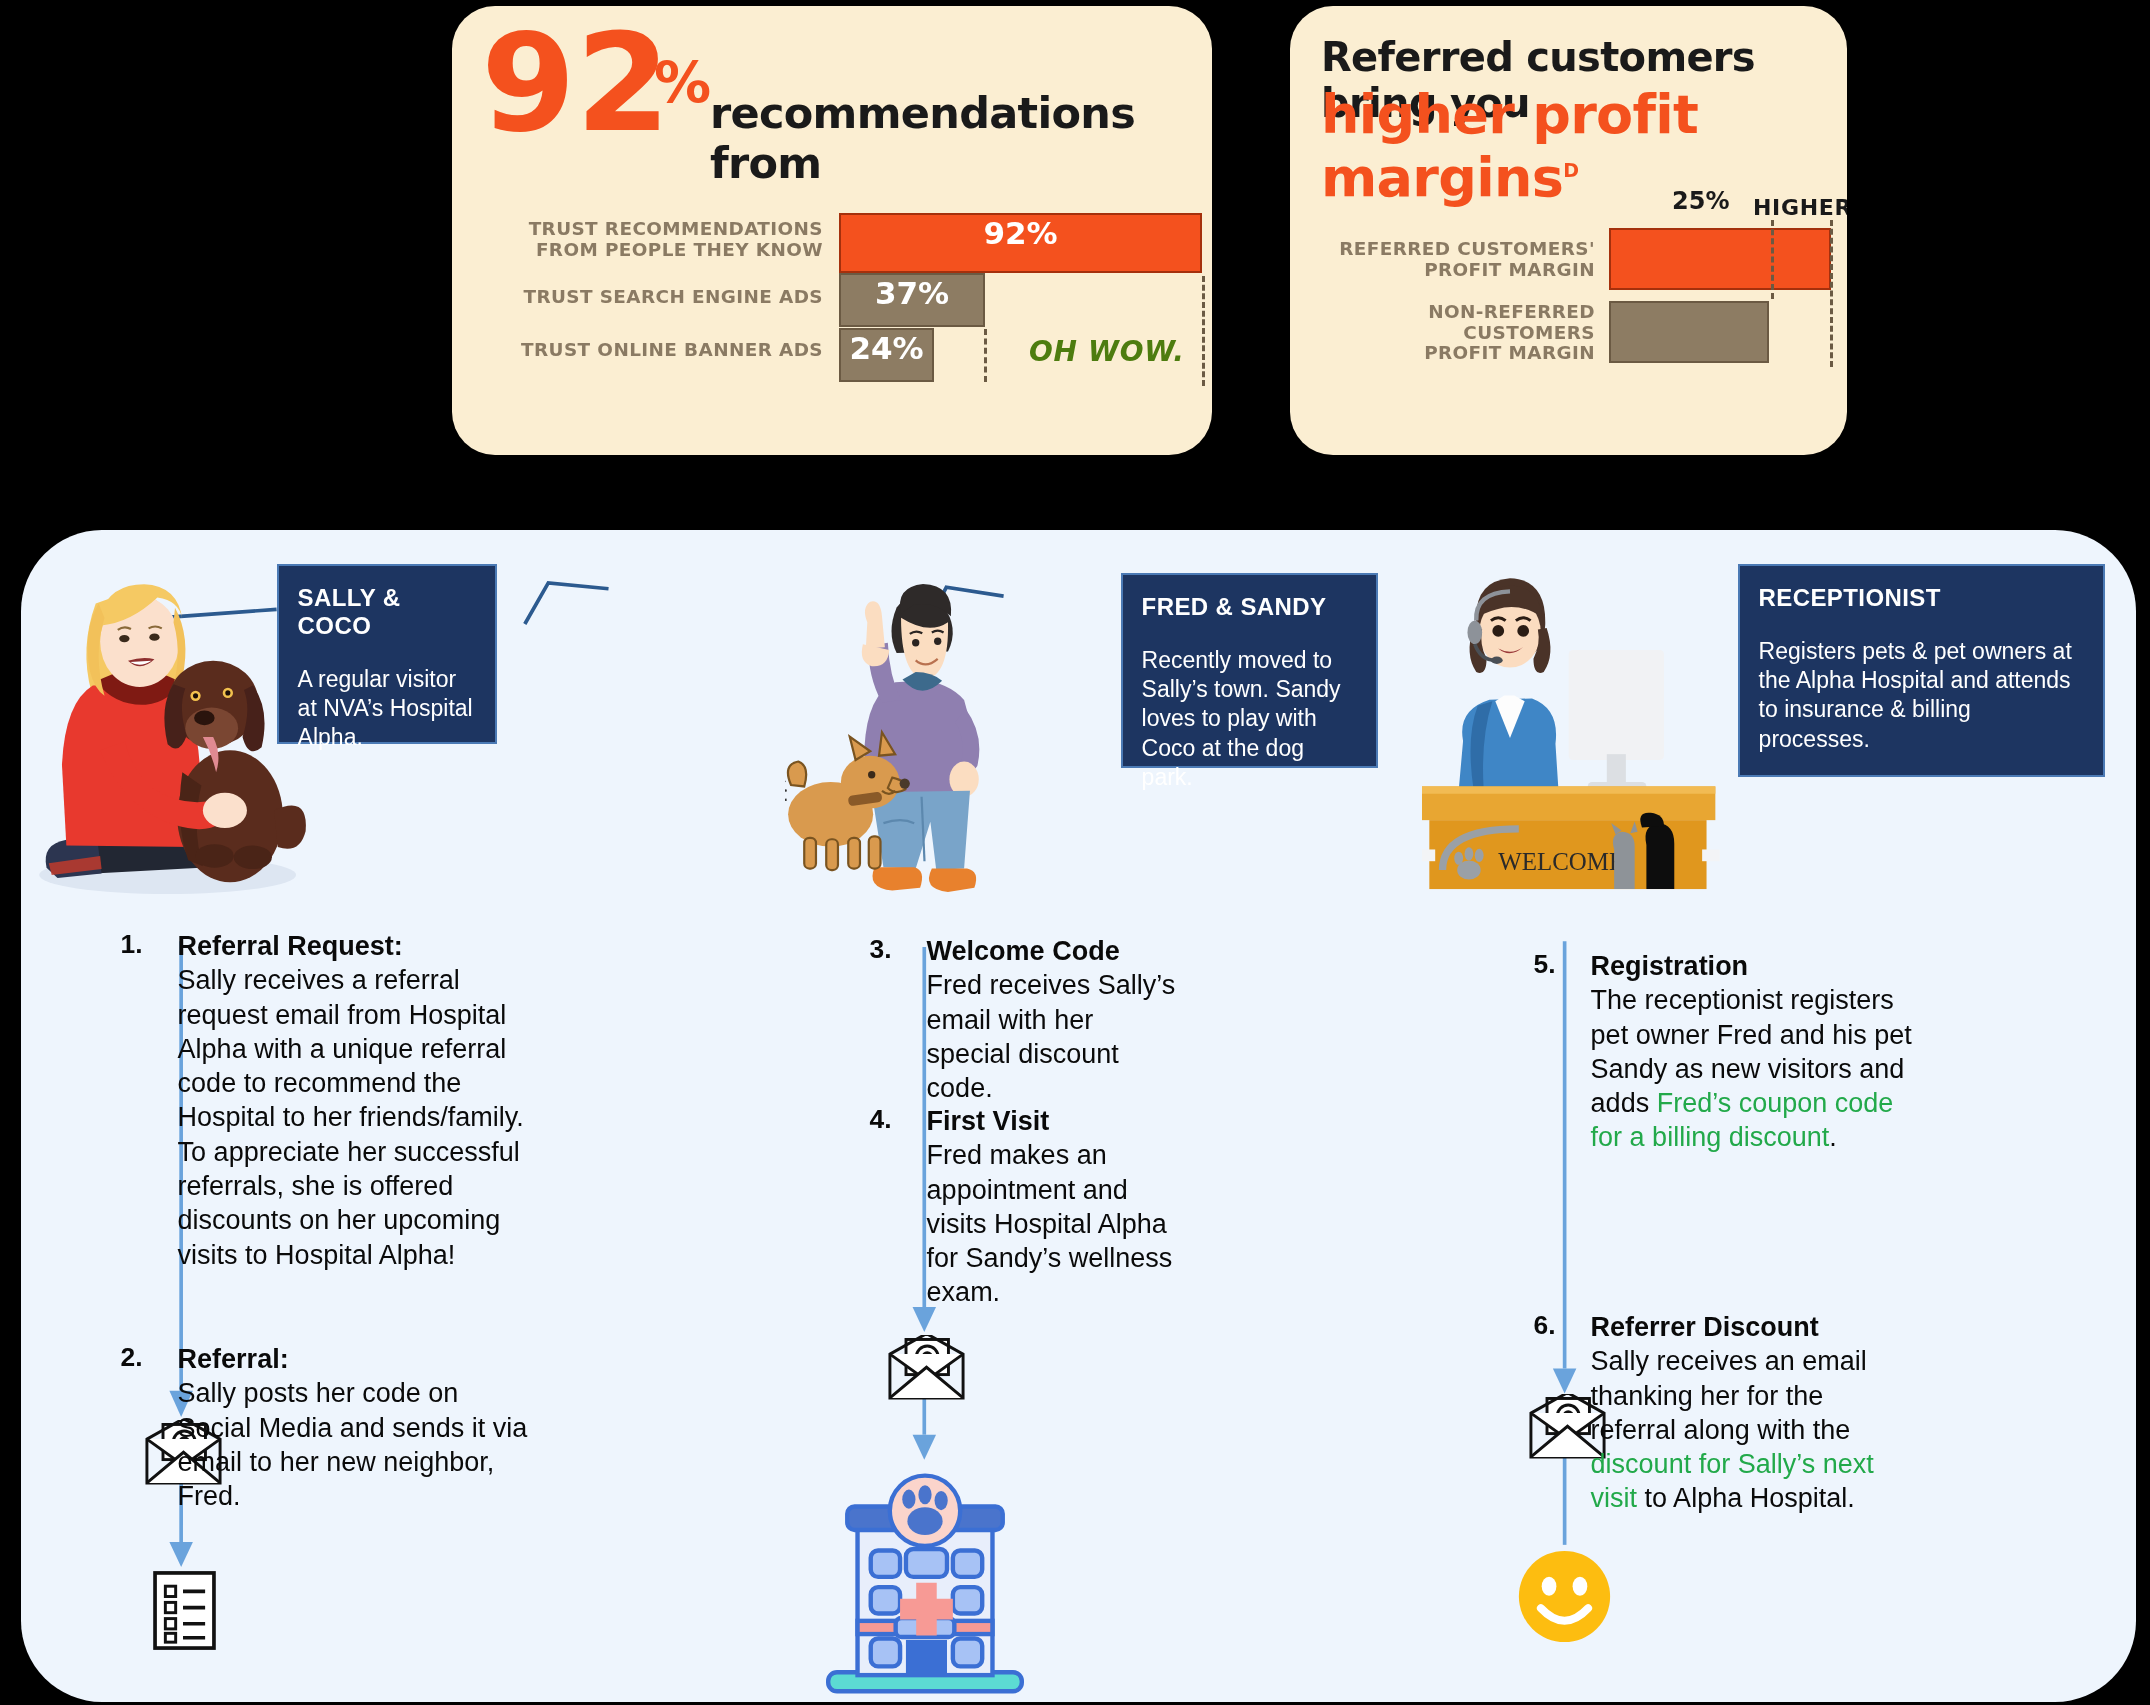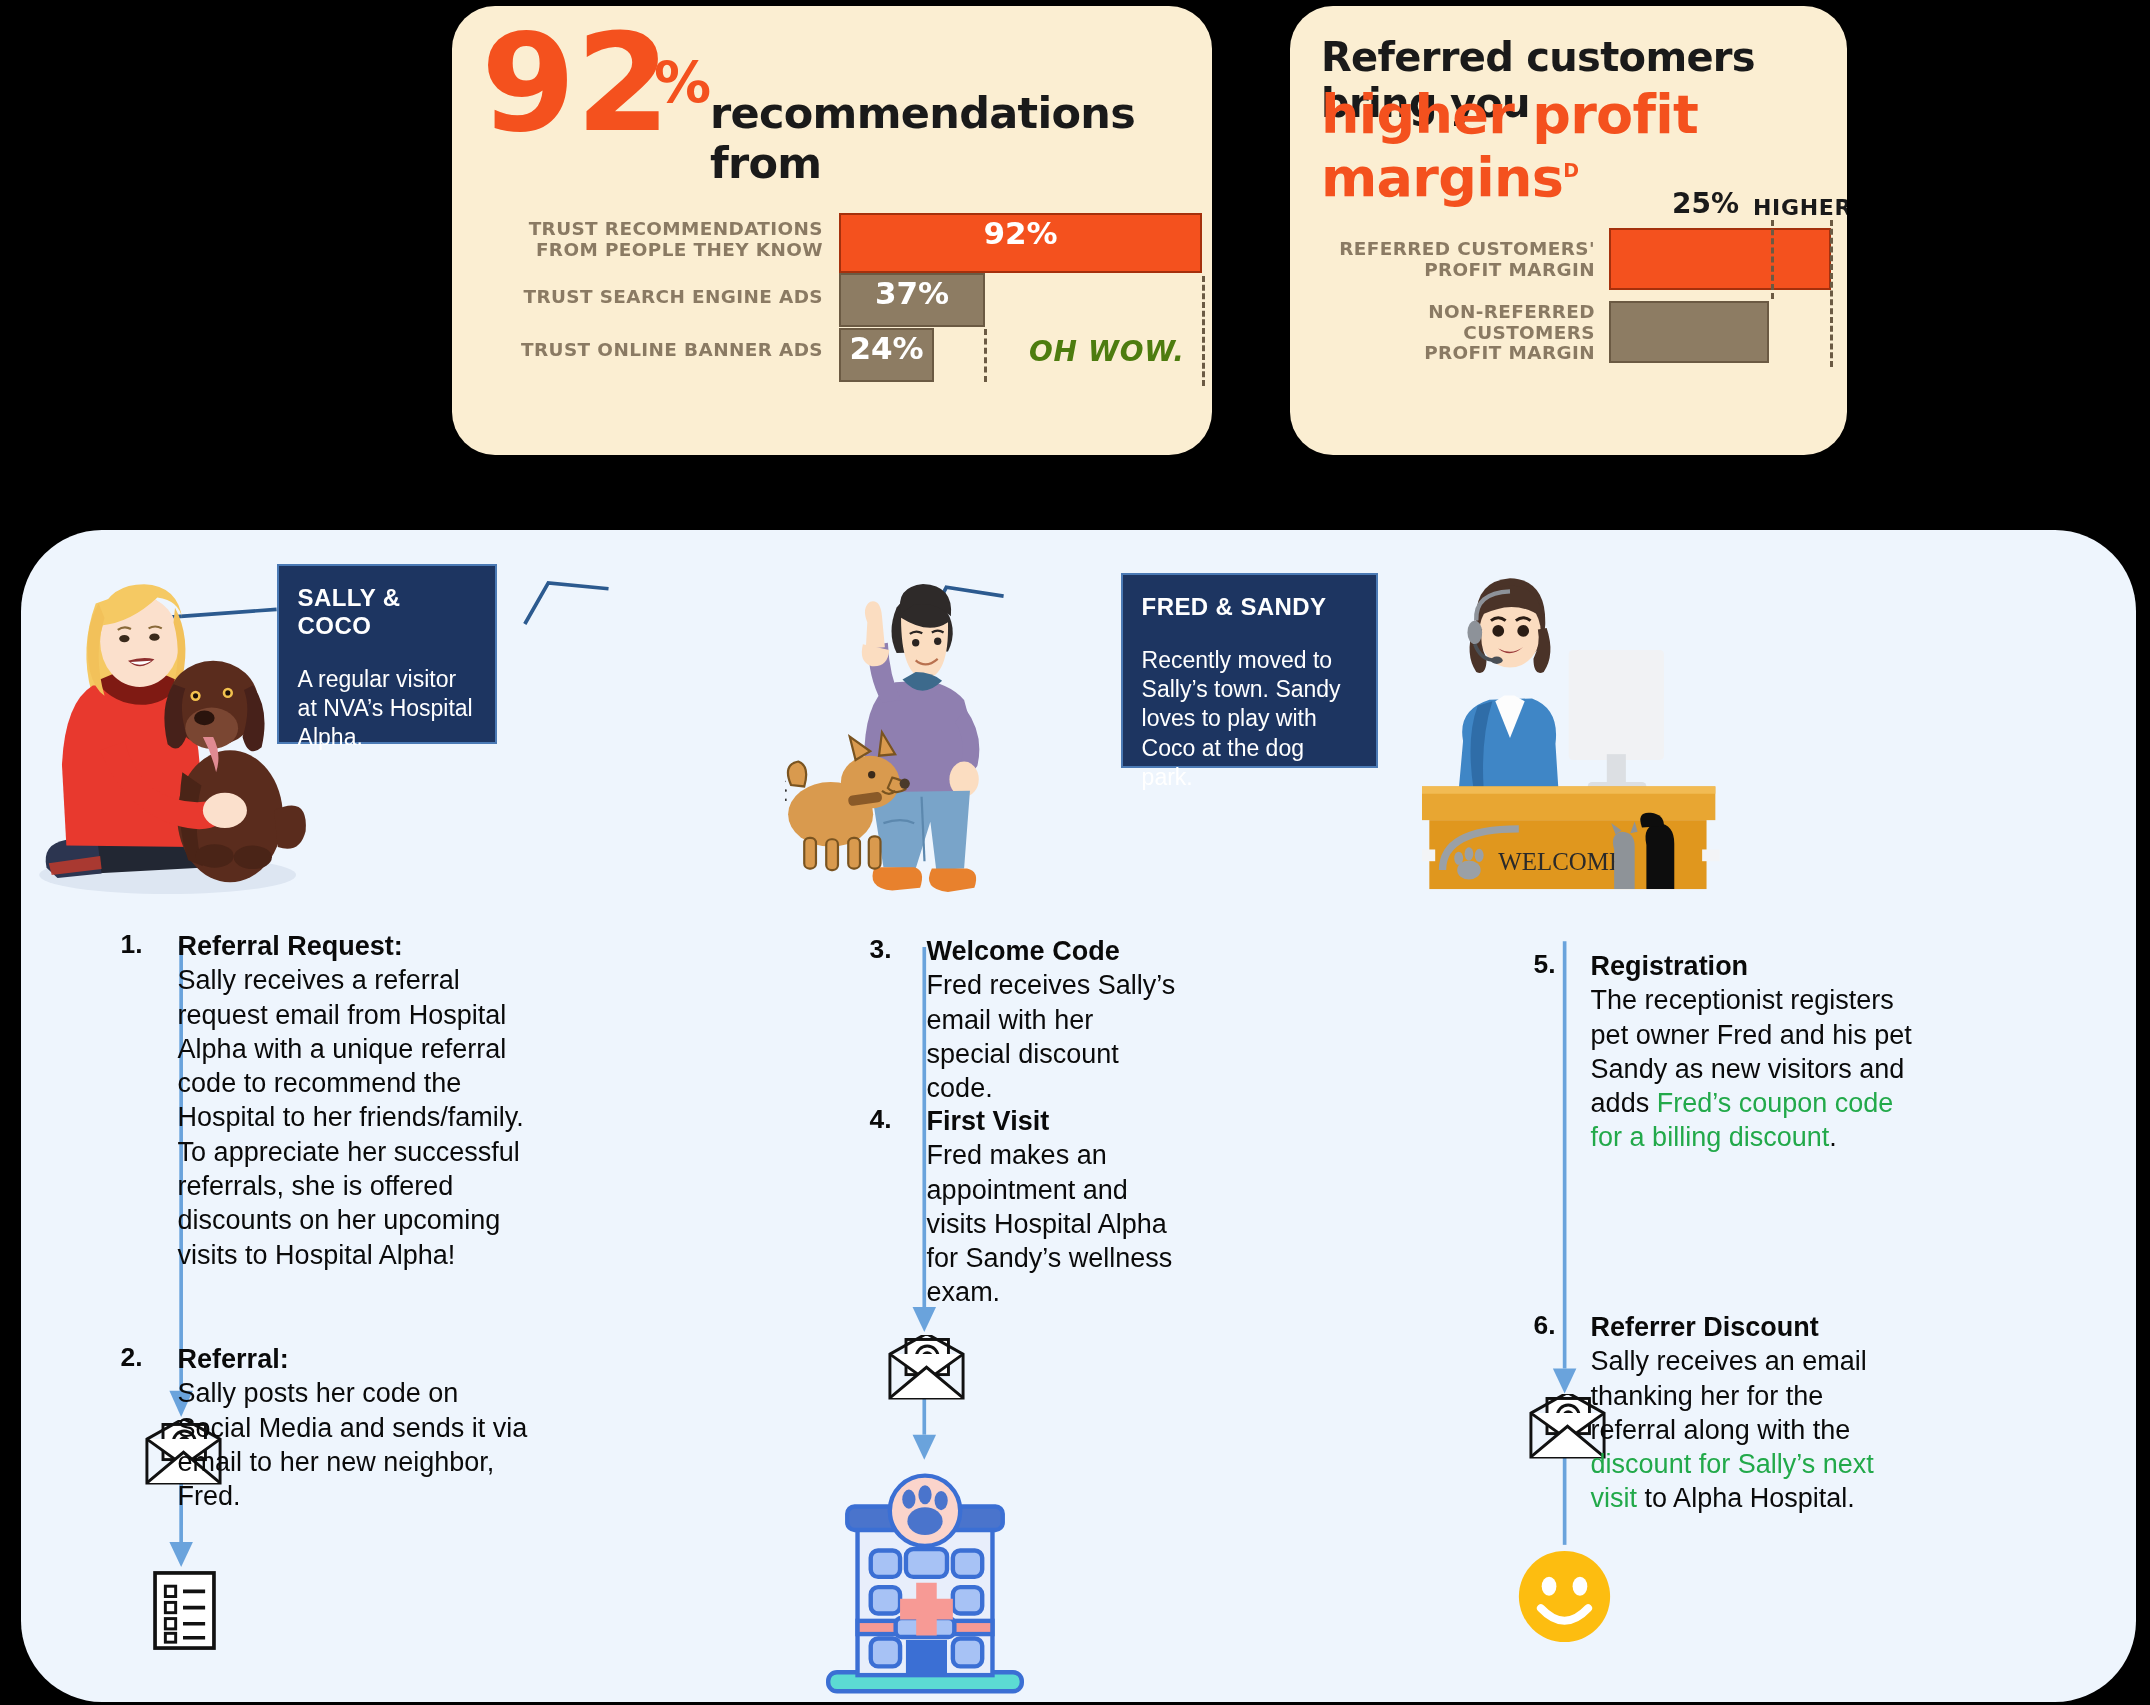--- a/index.html
+++ b/index.html
@@ -89,21 +89,21 @@
   <div class="dash" style="left:532px;top:323px;height:53px;"></div>
   <div class="ohwow" style="left:577px;top:329px;">OH WOW.</div>
 </div>
 
 <div class="info-card" id="card-margin">
   <div class="hand-head m-l1">Referred customers bring you</div>
   <div class="hand-head m-l2">
     <span>higher profit margins</span><span class="sup">D</span>
   </div>
 
-  <div class="higher" style="left:382px;top:181px;font-size:28px;">25%</div>
+  <div class="higher" style="left:382px;top:181px;font-size:24px;">25%</div>
   <div class="higher" style="left:463px;top:189px;font-size:22px;letter-spacing:0.7px;">HIGHER</div>
 
   <div class="bar-label" style="left:0px;top:233px;width:305px;">REFERRED CUSTOMERS'<br>PROFIT MARGIN</div>
   <div class="bar orange" style="left:319px;top:222px;width:222px;height:62px;"></div>
 
   <div class="bar-label" style="left:0px;top:296px;width:305px;">NON-REFERRED<br>CUSTOMERS<br>PROFIT MARGIN</div>
   <div class="bar brown" style="left:319px;top:295px;width:160px;height:62px;"></div>
 
   <div class="dash" style="left:481px;top:214px;height:79px;"></div>
   <div class="dash" style="left:540px;top:214px;height:147px;"></div>
@@ -276,20 +276,24 @@
         <ellipse cx="78" cy="400" rx="6" ry="9"></ellipse>
         <ellipse cx="64" cy="420" rx="16" ry="13"></ellipse>
       </g>
       <text x="104" y="420" font-family="Liberation Serif, serif" font-size="34" fill="#2a2a2a">WELCOME</text>
 
       <path d="M262 446 L262 392 Q256 372 272 368 Q290 368 290 388 L290 446 Z" fill="#8e9398"></path>
       <path d="M264 372 L258 356 L272 366 Z M284 370 L290 354 L294 368 Z" fill="#8e9398"></path>
       <path d="M306 446 L306 386 Q300 360 322 356 Q344 358 344 384 L344 446 Z" fill="#0d0d0d"></path>
       <path d="M300 362 Q292 340 312 342 Q330 344 330 360 Z" fill="#0d0d0d"></path>
     </svg>
+  </div>
+  <div class="char-box" style="left:1717px;top:34px;width:367px;height:213px;">
+    <div class="char-title">RECEPTIONIST</div>
+    <div class="char-desc">Registers pets &amp; pet owners at the Alpha Hospital and attends to insurance &amp; billing processes.</div>
   </div>
 
   <div class="art" style="left:123px;top:890px;">
     <svg width="79" height="66" viewBox="0 0 108 90">
       <rect x="26" y="6" width="58" height="48" fill="#fff" stroke="#111" stroke-width="4"></rect>
       <circle cx="55" cy="30" r="15" fill="none" stroke="#111" stroke-width="4"></circle>
       <circle cx="55" cy="30" r="6" fill="none" stroke="#111" stroke-width="4"></circle>
       <path d="M4 26 L54 -2 L104 26 L104 86 L4 86 Z" fill="none" stroke="#111" stroke-width="4"></path>
       <path d="M4 26 L54 62 L104 26" fill="#fff" stroke="#111" stroke-width="4"></path>
       <path d="M4 86 L54 44 L104 86" fill="#fff" stroke="#111" stroke-width="4"></path>

